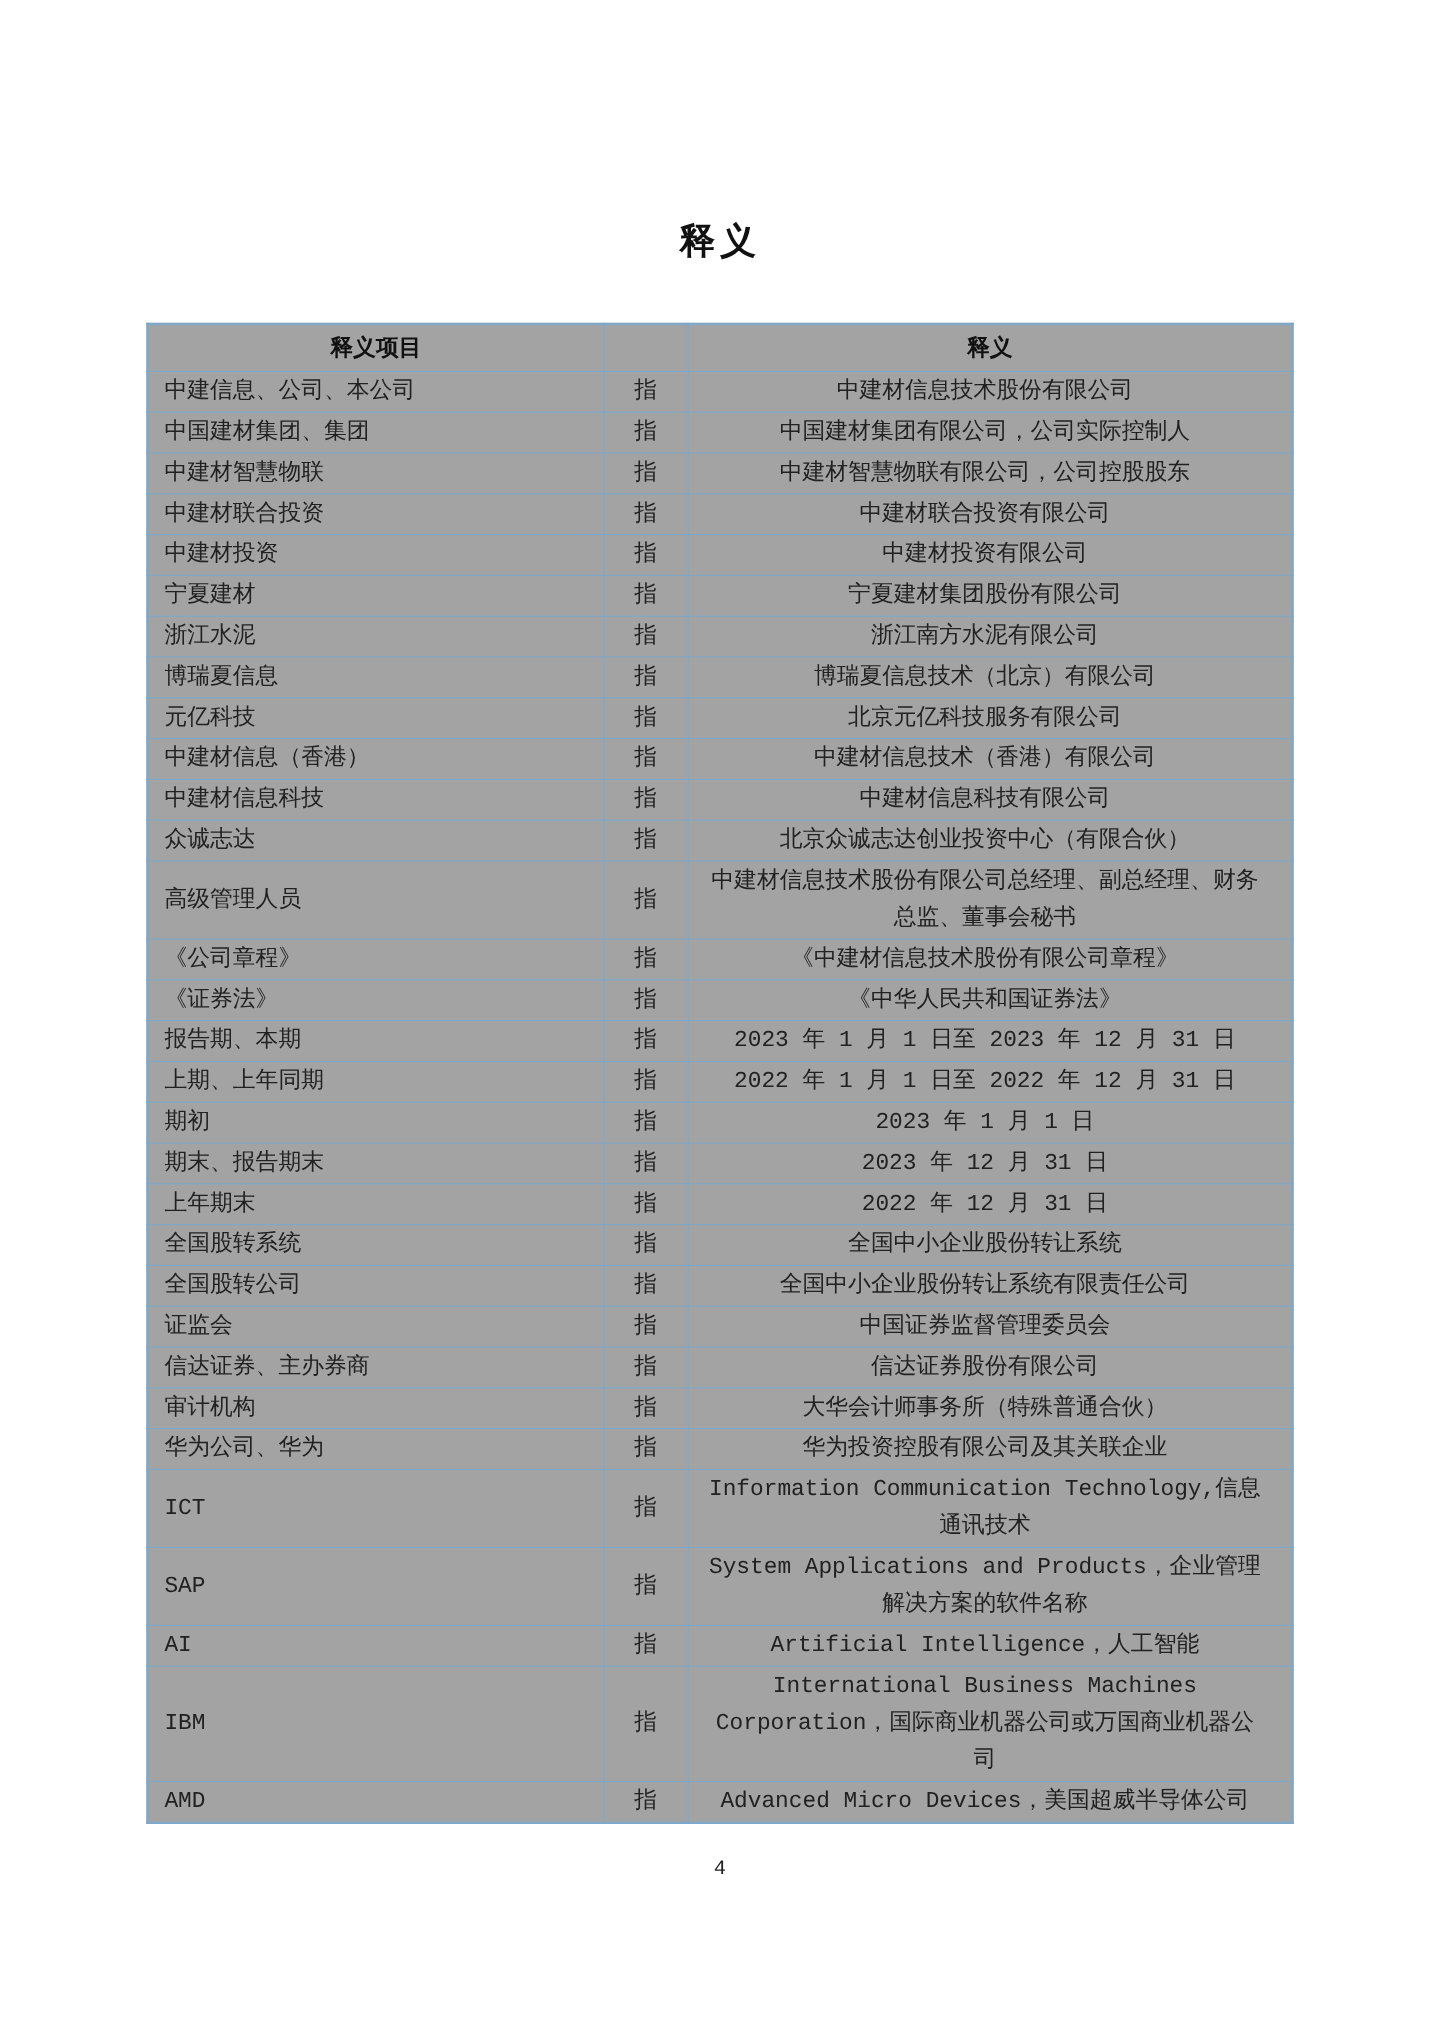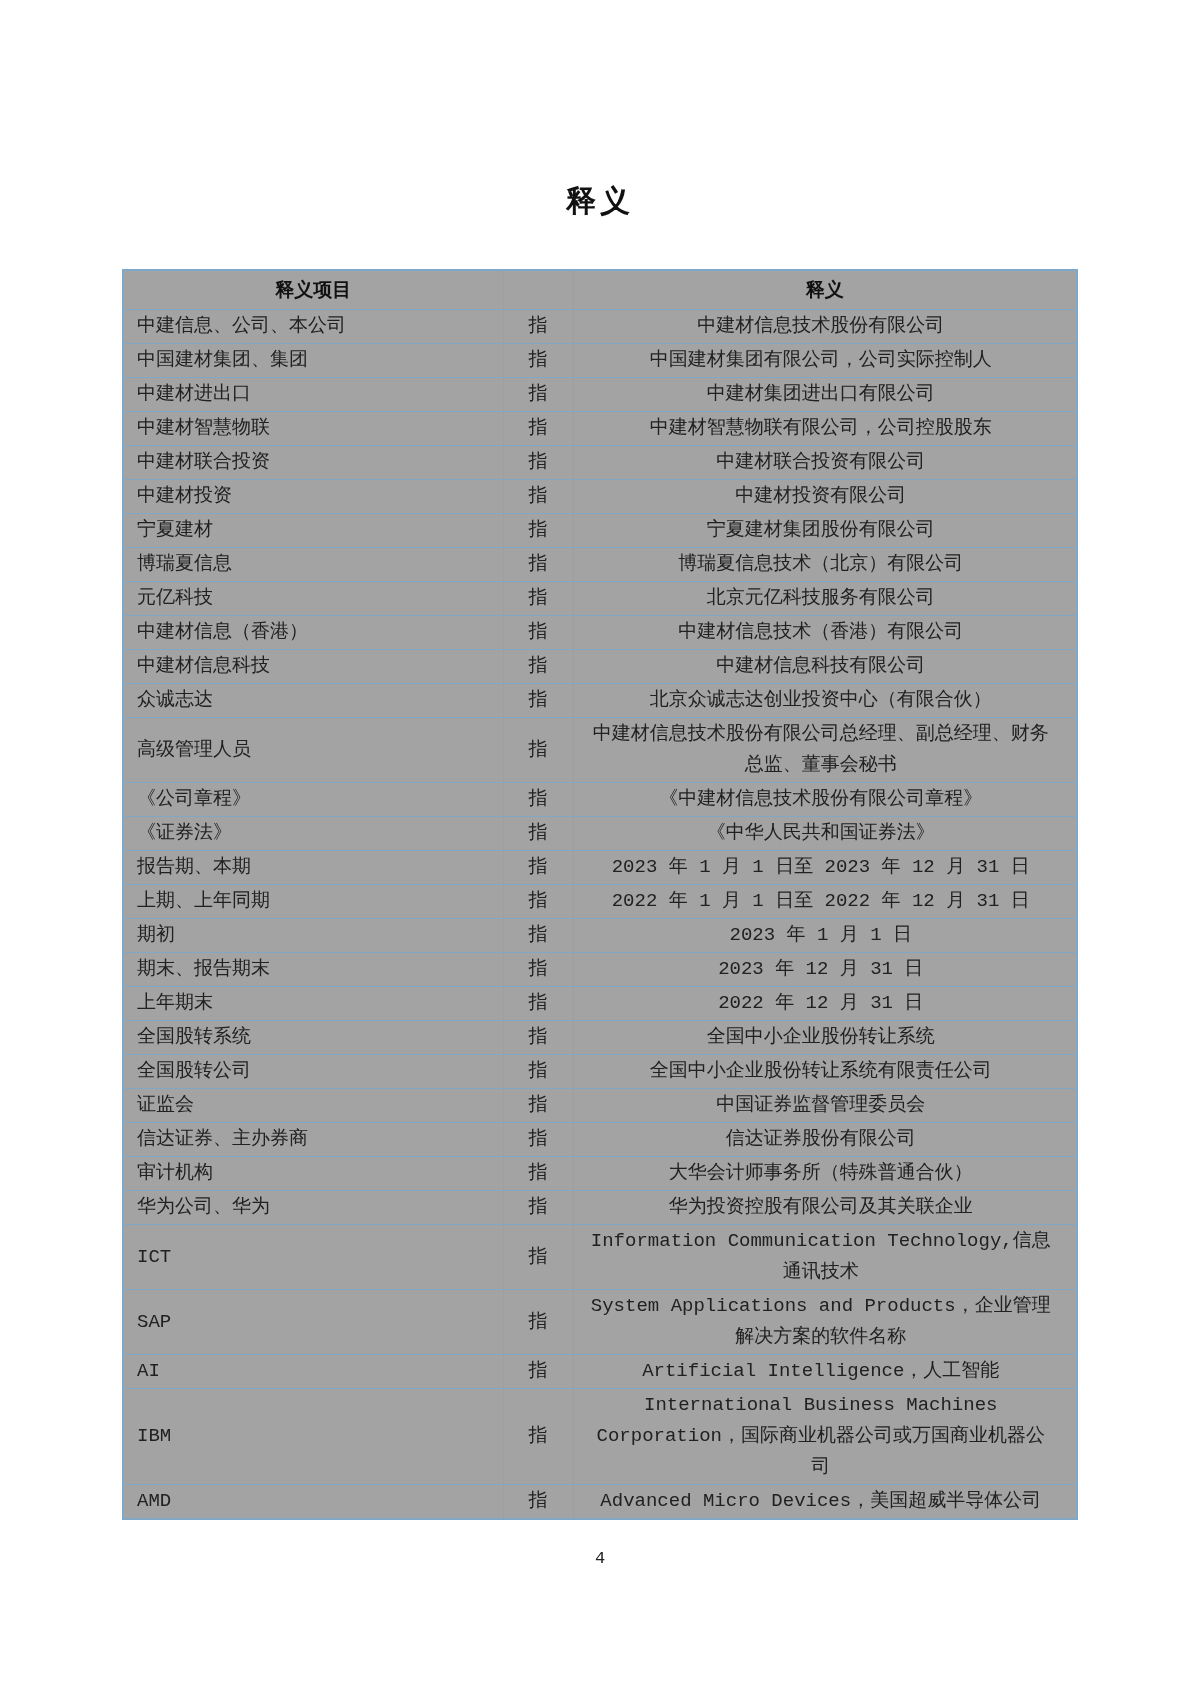--- a/index.html
+++ b/index.html
@@ -104,43 +104,43 @@
     <td class="term">中建信息、公司、本公司</td>
     <td class="ref">指</td>
     <td class="definition">中建材信息技术股份有限公司</td>
   </tr>
         <tr>
     <td class="term">中国建材集团、集团</td>
     <td class="ref">指</td>
     <td class="definition">中国建材集团有限公司，公司实际控制人</td>
   </tr>
         <tr>
-    <td class="term">中建材进出口</td>
-    <td class="ref">指</td>
-    <td class="definition">中建材集团进出口有限公司</td>
-  </tr>
-        <tr>
     <td class="term">中建材智慧物联</td>
     <td class="ref">指</td>
     <td class="definition">中建材智慧物联有限公司，公司控股股东</td>
   </tr>
         <tr>
     <td class="term">中建材联合投资</td>
     <td class="ref">指</td>
     <td class="definition">中建材联合投资有限公司</td>
   </tr>
         <tr>
     <td class="term">中建材投资</td>
     <td class="ref">指</td>
     <td class="definition">中建材投资有限公司</td>
   </tr>
         <tr>
     <td class="term">宁夏建材</td>
     <td class="ref">指</td>
     <td class="definition">宁夏建材集团股份有限公司</td>
+  </tr>
+        <tr>
+    <td class="term">浙江水泥</td>
+    <td class="ref">指</td>
+    <td class="definition">浙江南方水泥有限公司</td>
   </tr>
         <tr>
     <td class="term">博瑞夏信息</td>
     <td class="ref">指</td>
     <td class="definition">博瑞夏信息技术（北京）有限公司</td>
   </tr>
         <tr>
     <td class="term">元亿科技</td>
     <td class="ref">指</td>
     <td class="definition">北京元亿科技服务有限公司</td>

